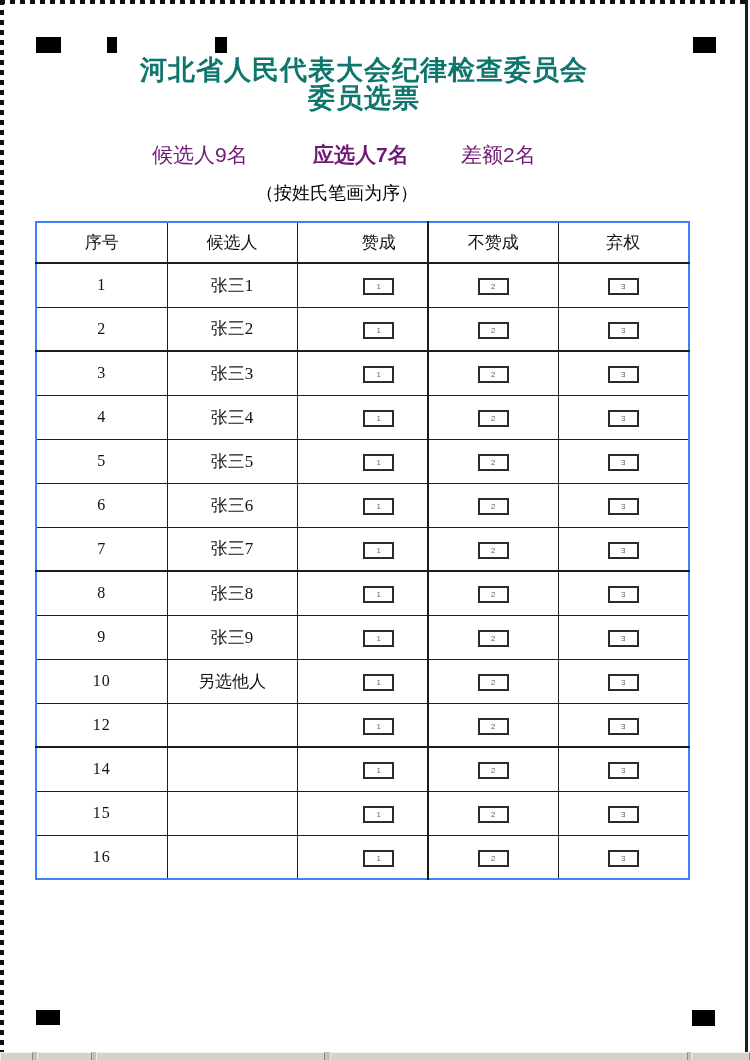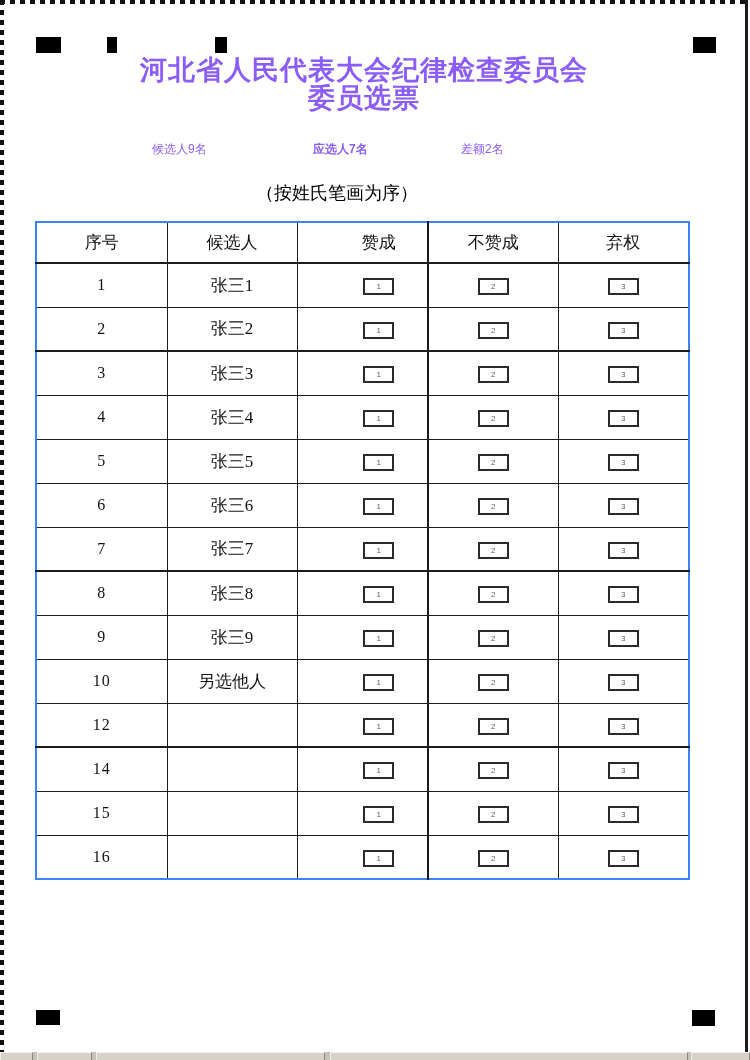--- a/index.html
+++ b/index.html
@@ -21,22 +21,22 @@
   .mark { position: absolute; background: #000; }
   .mark-tl { left: 36px; top: 37px; width: 25px; height: 16px; }
   .mark-t1 { left: 107px; top: 37px; width: 10px; height: 16px; }
   .mark-t2 { left: 215px; top: 37px; width: 12px; height: 16px; }
   .mark-tr { left: 693px; top: 37px; width: 23px; height: 16px; }
   .mark-bl { left: 36px; top: 1010px; width: 24px; height: 15px; }
   .mark-br { left: 692px; top: 1010px; width: 23px; height: 16px; }
 
   
   .title { position: absolute; left: 0; top: 56px; width: 728px; text-align: center;
-    font-weight: bold; font-size: 27px; line-height: 28px; letter-spacing: 1px; color: #8b5cf6; }
-  .summary { position: absolute; top: 141px; left: 0; width: 664px; height: 22px; font-size: 12px; color: #8b5cf6; }
+    font-weight: bold; font-size: 27px; line-height: 28px; letter-spacing: 1px; color: #0f766e; }
+  .summary { position: absolute; top: 141px; left: 0; width: 664px; height: 22px; font-size: 21px; color: #701a75; }
   .summary span { position: absolute; white-space: nowrap; }
   .sum-1 { left: 152px; }
   .sum-2 { left: 313px; font-weight: bold; }
   .sum-3 { left: 461px; }
   .note { position: absolute; top: 181px; left: 256px; font-size: 18px; color: #000; white-space: nowrap; }
 
   
   .ballot-wrap { position: absolute; left: 35px; top: 221px; }
   table.ballot { border-collapse: collapse; table-layout: fixed; width: 653px;
     border: 2px solid #3b82f6; font-family: "Liberation Serif", serif; }

